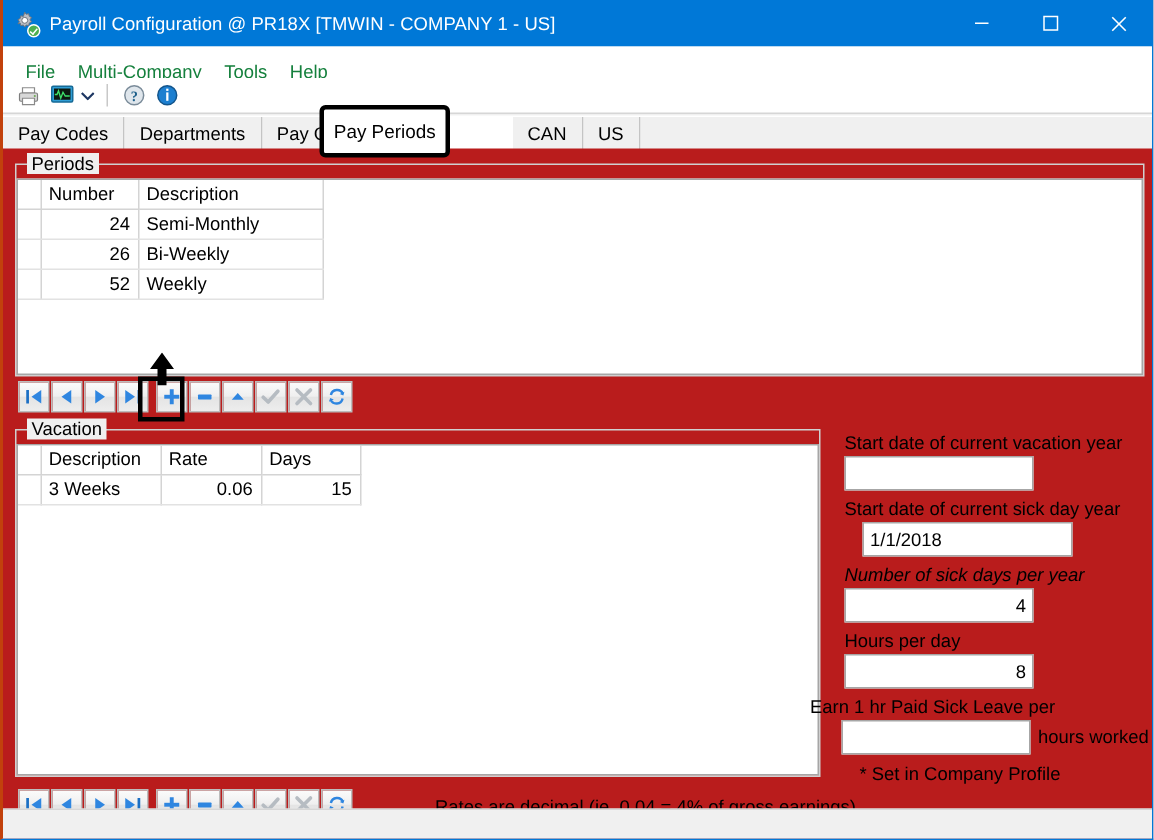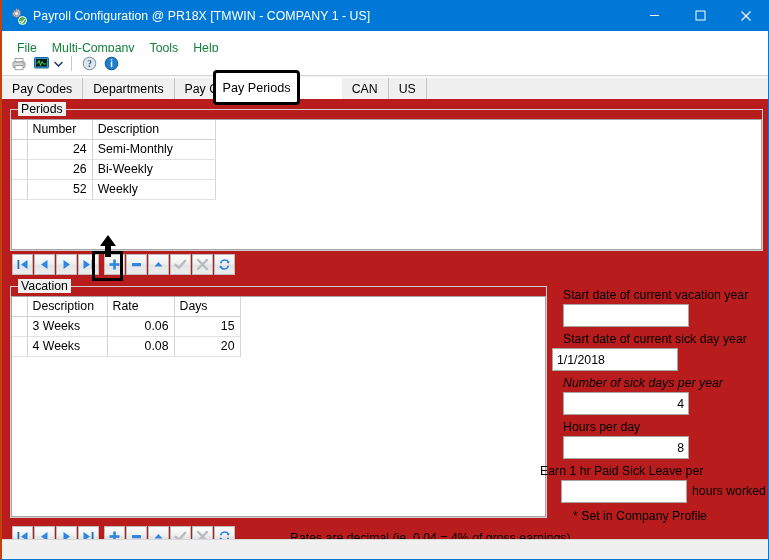--- a/index.html
+++ b/index.html
@@ -536,35 +536,29 @@
             <th style="width:66px;">Days</th>
           </tr>
         </thead>
         <tbody>
           <tr>
             <td class="sel-col"></td>
             <td>3 Weeks</td>
             <td class="num">0.06</td>
             <td class="num">15</td>
           </tr>
-          <tr>
-            <td class="sel-col"></td>
-            <td>4 Weeks</td>
-            <td class="num">0.08</td>
-            <td class="num">20</td>
-          </tr>
         </tbody>
       </table>
     </div>
 
     <div class="field-label" style="left:561px; top:189px;text-align:right;">Start date of current vacation year</div>
     <div class="field-input" style="left:561px; top:205px; width:126px; height:23px;"></div>
 
     <div class="field-label" style="left:561px; top:233px;">Start date of current sick day year</div>
-    <div class="field-input" style="left:550px; top:249px; width:126px; height:23px;text-align:right;">1/1/2018</div>
+    <div class="field-input" style="left:573px; top:249px; width:140px; height:23px;text-align:right;">1/1/2018</div>
 
     <div class="field-label" style="left:561px; top:277px;font-style:italic;">Number of sick days per year</div>
     <div class="field-input right" style="left:561px; top:293px; width:126px; height:23px;">4</div>
 
     <div class="field-label" style="left:561px; top:321px;">Hours per day</div>
     <div class="field-input right" style="left:561px; top:337px; width:126px; height:23px;">8</div>
 
     <div class="field-label" style="left:538px; top:365px;">Earn 1 hr Paid Sick Leave per</div>
     <div class="field-input right" style="left:559px; top:381px; width:126px; height:23px;"></div>
     <div class="field-note" style="left:690px; top:385px;">hours worked</div>

